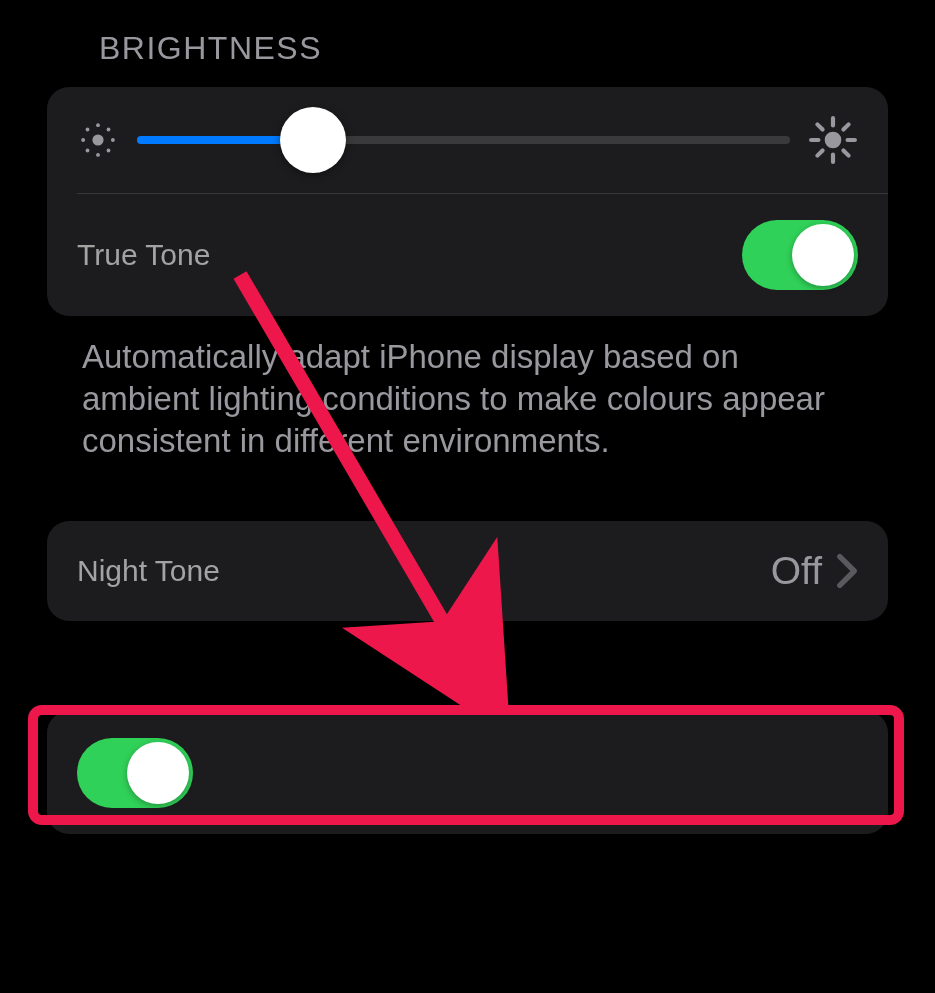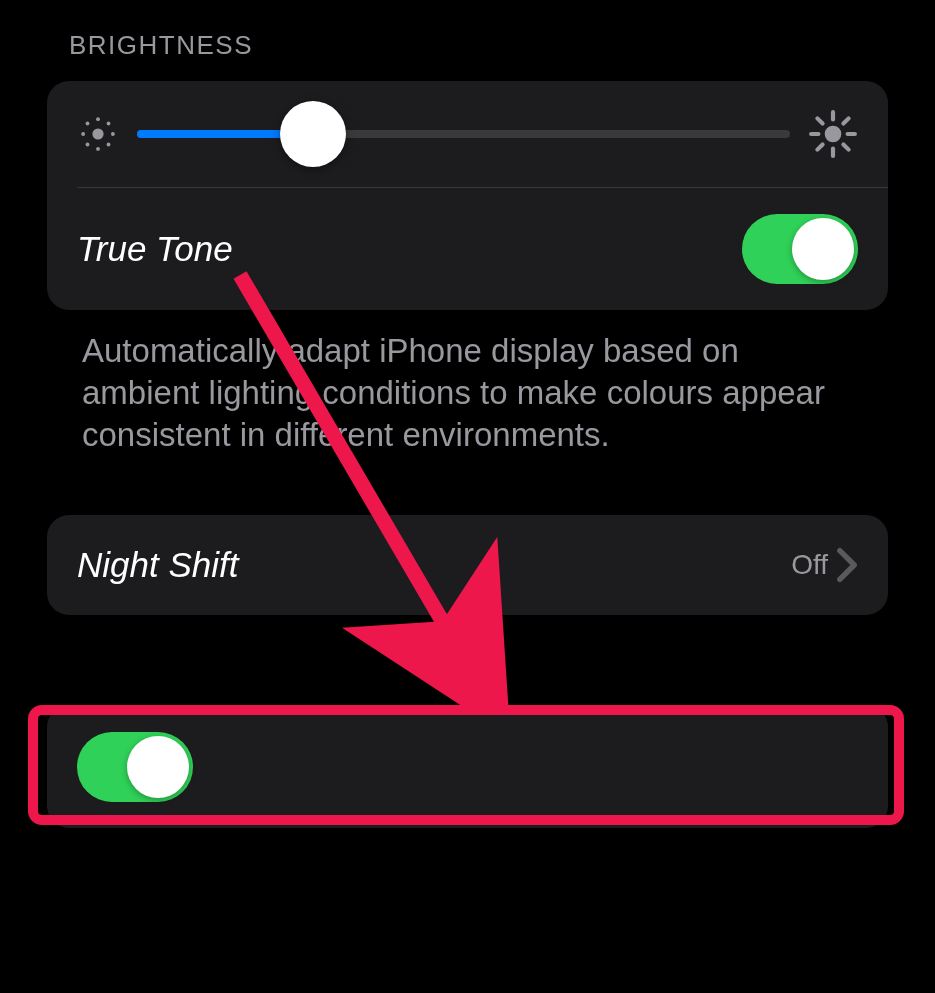--- a/index.html
+++ b/index.html
@@ -9,24 +9,24 @@
     width: 935px;
     height: 993px;
     overflow: hidden;
     position: relative;
   }
   .container {
     padding: 30px 47px 0 47px;
   }
   .section-header {
     color: #98989e;
-    font-size: 26px;
+    font-size: 32px;
     letter-spacing: 1.5px;
     font-weight: 400;
-    margin-left: 22px;
+    margin-left: 52px;
     margin-bottom: 20px;
   }
   .panel {
     background: #1c1c1e;
     border-radius: 22px;
   }
   .slider-row {
     display: flex;
     align-items: center;
     padding: 28px 30px;
@@ -75,29 +75,28 @@
     margin-left: 30px;
   }
   .row {
     display: flex;
     align-items: center;
     justify-content: space-between;
     padding: 26px 30px;
     min-height: 100px;
   }
   .row-label {
-    color: #ffffff;
-    font-size: 35px;
+    color: #a3a3a3;
+    font-size: 30px;
     font-weight: 400;
-    font-style: italic;
   }
   .row-value {
     color: #98989e;
-    font-size: 28px;
-    margin-right: 8px;
+    font-size: 39px;
+    margin-right: 14px;
   }
   .row-right {
     display: flex;
     align-items: center;
   }
   .chevron {
     color: #5a5a5e;
     display: flex;
     align-items: center;
   }
@@ -191,21 +190,21 @@
       </div>
     </div>
   </div>
 
   <div class="footer-text">Automatically adapt iPhone display based on ambient lighting conditions to make colours appear consistent in different environments.</div>
 
   <div class="spacer"></div>
 
   <div class="panel">
     <div class="row">
-      <span class="row-label">Night Shift</span>
+      <span class="row-label">Night Tone</span>
       <div class="row-right">
         <span class="row-value">Off</span>
         <span class="chevron">
           <svg width="22" height="36" viewBox="0 0 12 20" fill="none" stroke="currentColor" stroke-width="3" stroke-linecap="round" stroke-linejoin="round">
             <polyline points="2,2 10,10 2,18"></polyline>
           </svg>
         </span>
       </div>
     </div>
   </div>

